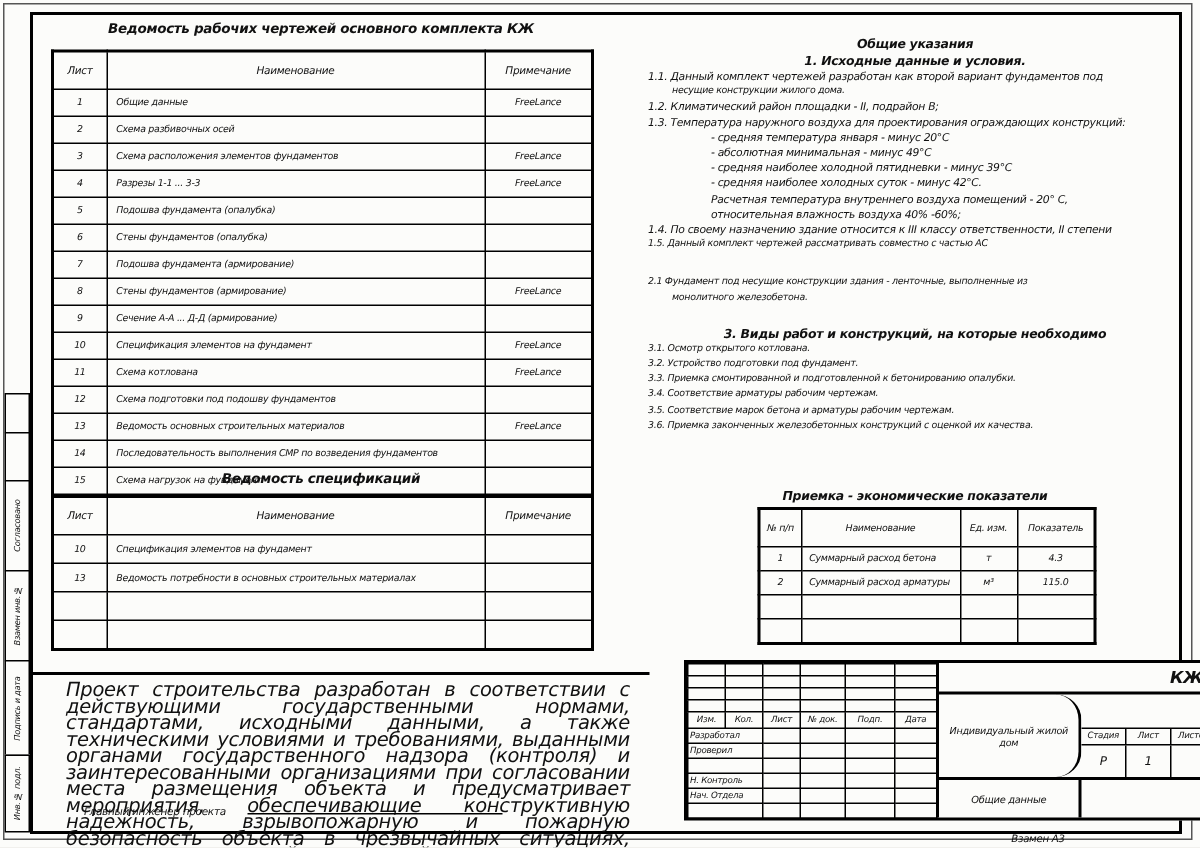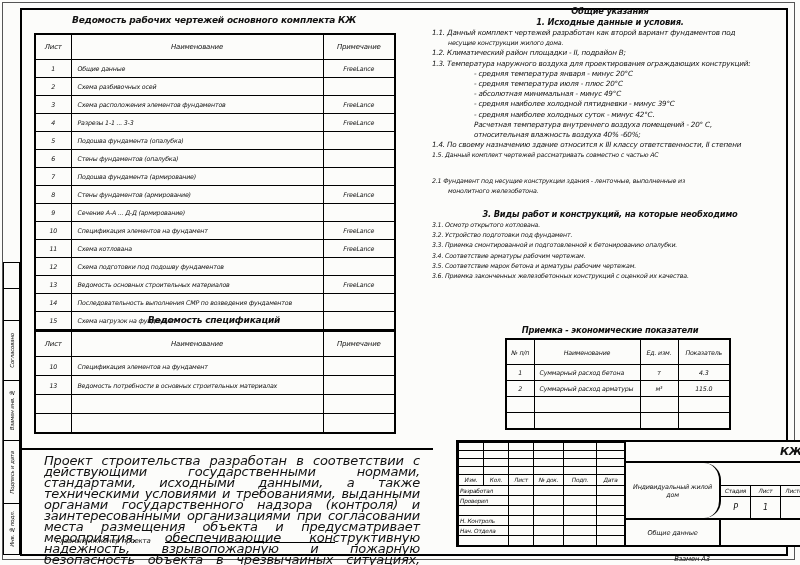--- a/index.html
+++ b/index.html
@@ -26,21 +26,21 @@
 
   
   .wtab th{height:22px;font-size:7px;text-align:center;}
   .wtab td{height:15px;font-size:6.3px;}
   .wtab td:nth-child(1){text-align:center;}
   .wtab td:nth-child(2){padding-left:6px;}
   .wtab td:nth-child(3){text-align:center;}
   .stab td{height:16px;}
 
   
-  .notes{position:absolute;left:432px;top:6px;width:356px;font-size:7.2px;line-height:10.2px;}
+  .notes{position:absolute;left:432px;top:24px;width:356px;font-size:7.2px;line-height:10.2px;}
   .ln{white-space:nowrap;}
   .ln.h{text-align:center;font-weight:bold;font-size:8.3px;line-height:11px;white-space:normal;}
   .ln.sub{padding-left:42px;}
   .ln.cont{padding-left:16px;}
   .ln.small{font-size:6.3px;}
   .sec2{margin-top:15px;}
   .sec3{margin-top:13px;}
 
   
   .tep-title{position:absolute;left:432px;top:325px;width:356px;text-align:center;
@@ -249,21 +249,20 @@
 
   <div class="notes">
     <div class="ln h">Общие указания</div>
     <div class="ln h">1. Исходные данные  и  условия.</div>
     <div>
         <div class="ln it">1.1. Данный комплект чертежей разработан как второй вариант фундаментов под</div>
         <div class="ln cont small">несущие конструкции жилого дома.</div>
         <div class="ln it">1.2. Климатический район площадки - II, подрайон  В;</div>
         <div class="ln it">1.3. Температура наружного воздуха для проектирования ограждающих конструкций:</div>
         <div class="ln sub">- средняя температура января - минус 20°С</div>
-        <div class="ln sub">- средняя температура июля - плюс 20°С</div>
         <div class="ln sub">- абсолютная минимальная  - минус 49°С</div>
         <div class="ln sub">- средняя наиболее холодной пятидневки - минус 39°С</div>
         <div class="ln sub">- средняя наиболее холодных суток - минус 42°С.</div>
         <div class="ln sub">Расчетная  температура внутреннего воздуха помещений - 20° С,</div>
         <div class="ln sub">относительная влажность  воздуха 40% -60%;</div>
         <div class="ln it">1.4. По своему назначению здание относится к III классу ответственности, II степени</div>
         <div class="ln it small">1.5. Данный комплект чертежей рассматривать совместно с частью АС</div>
       </div>
     <div class="sec2">
       <div>

